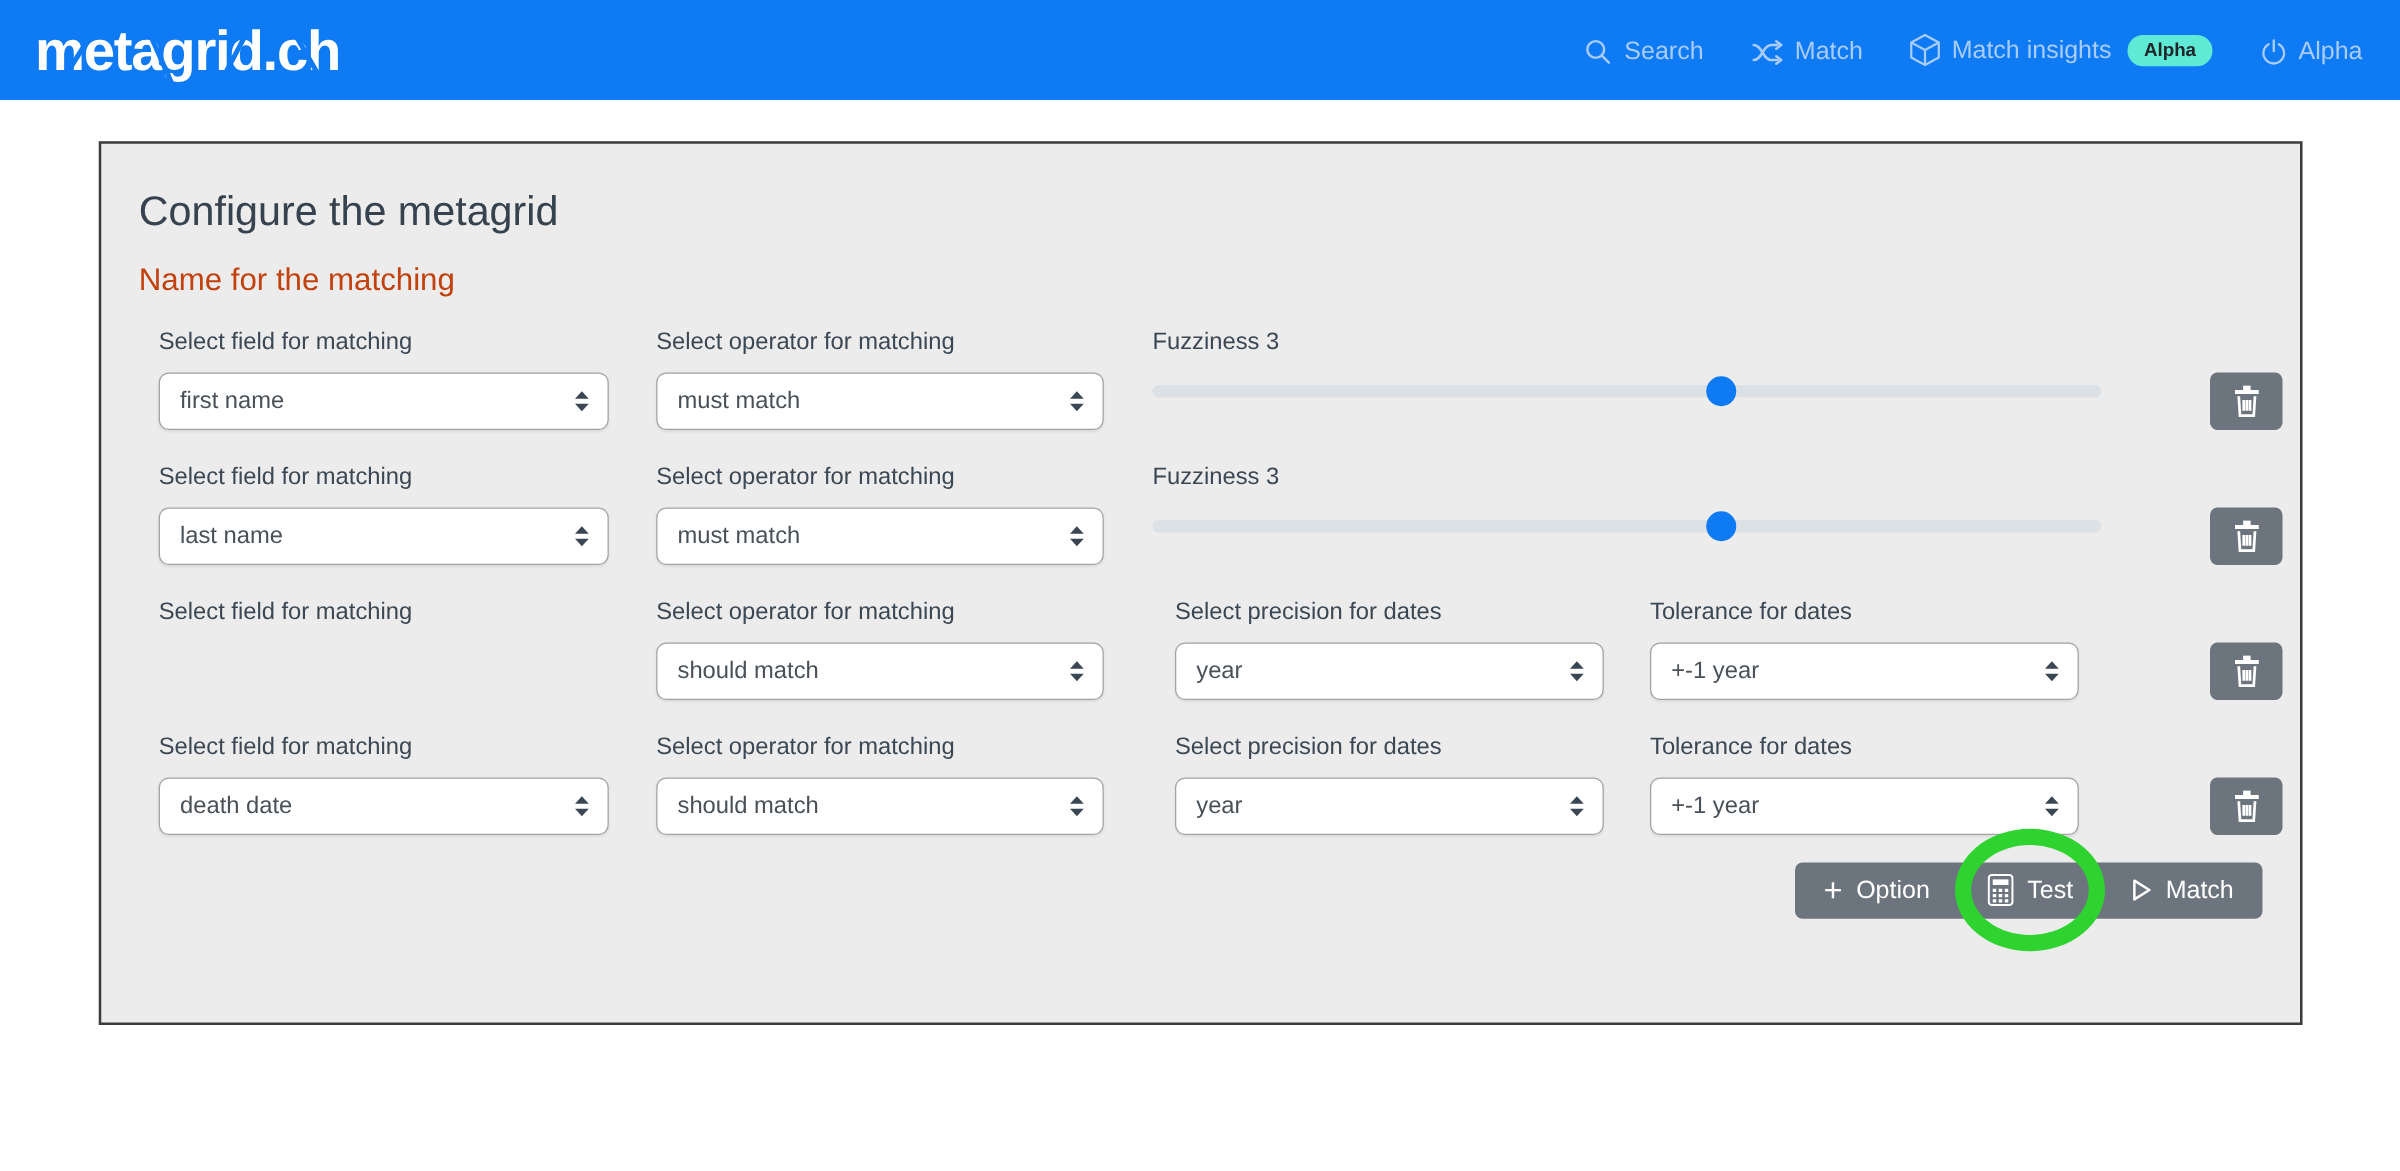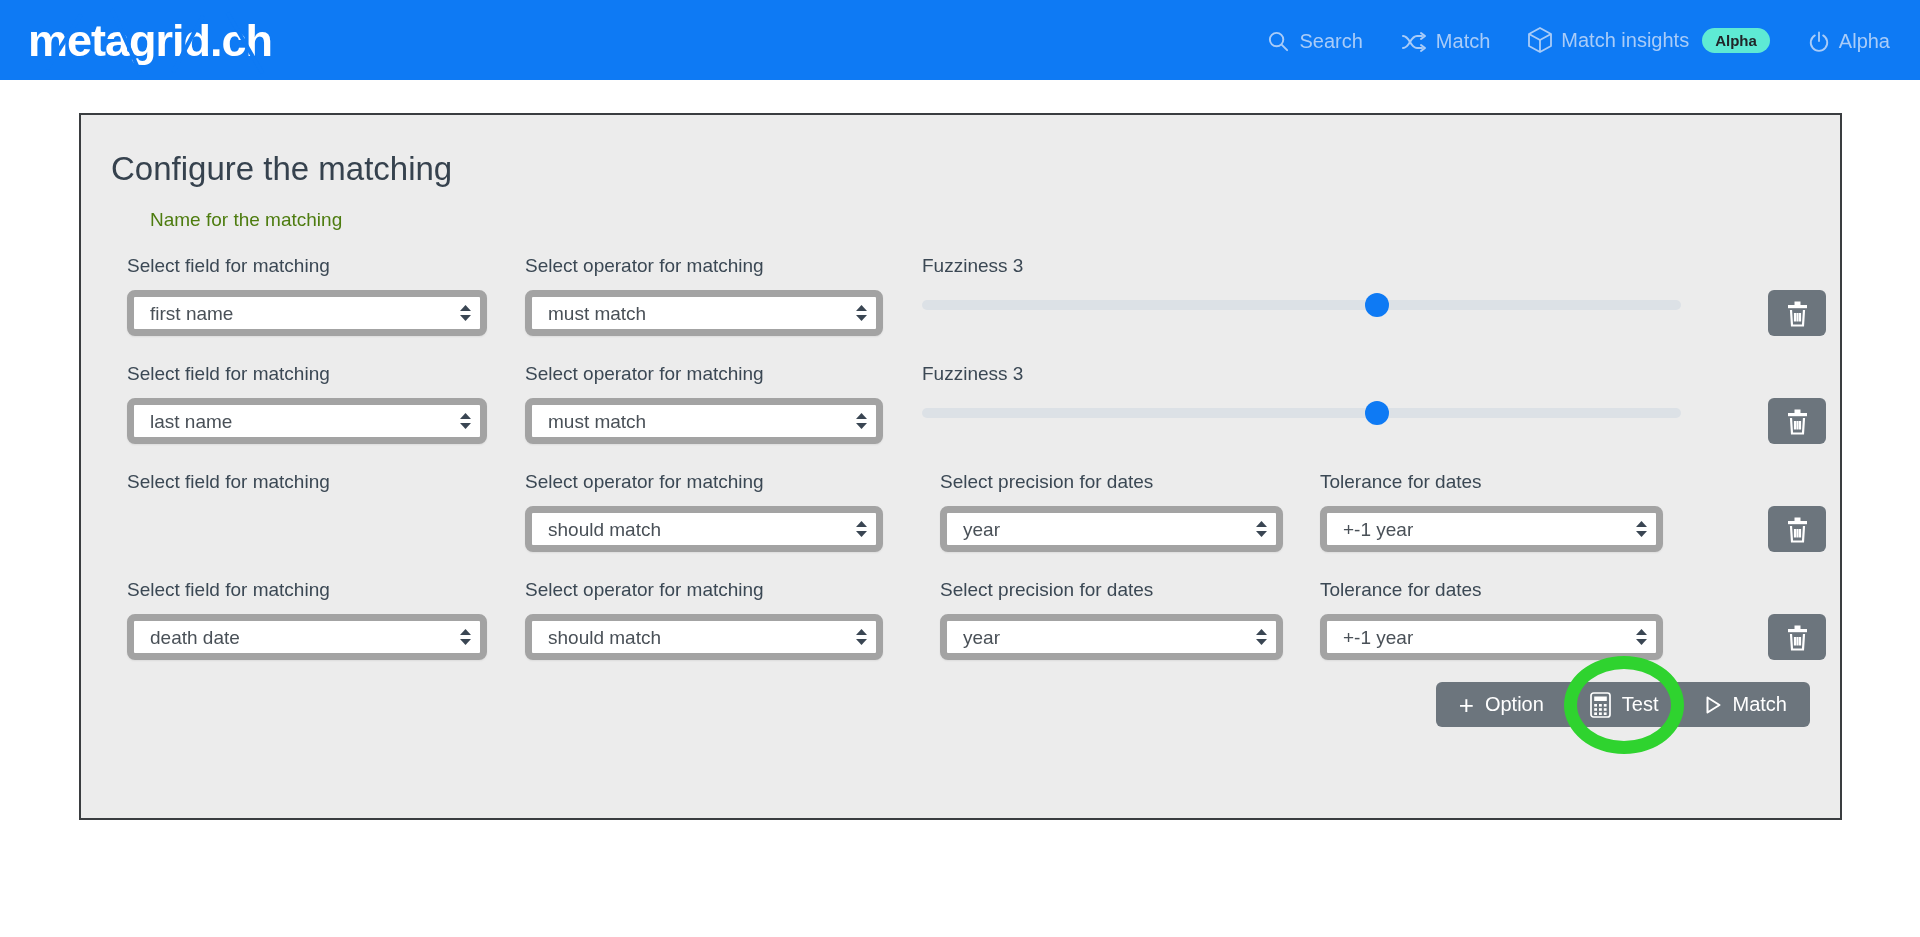--- a/index.html
+++ b/index.html
@@ -16,32 +16,32 @@
   .slash.s3 { height:64px; left:158px; top:-6px; transform:rotate(28deg); }
   .slash.s4 { height:70px; left:215px; top:-10px; transform:rotate(-30deg); }
   .navlinks { margin-left:auto; display:flex; align-items:flex-end; gap:38px; }
   .navitem { display:flex; align-items:center; gap:9px; color:#a9ccf8; font-size:20px; cursor:pointer; }
   .navitem svg { display:block; }
   .badge-alpha { background:#5eead4; color:#212529; font-size:15px; font-weight:bold; padding:5px 13px; border-radius:14px; margin-left:4px; line-height:1; }
 
   
   .panel { margin:33px 0 0 79px; width:1763px; height:707px; background:#ececec; border:2px solid #3a3d40; padding:0 30px; position:relative; }
   .panel h2 { margin:34px 0 0 0; font-size:33px; font-weight:500; color:#36424e; line-height:1.2; }
-  .name-label { display:block; margin-top:20px; font-size:19px; color:#4d7c0f; line-height:1.2;margin-left:39px; }
+  .name-label { display:block; margin-top:20px; font-size:25px; color:#c2410c; line-height:1.2; }
   .name-wrap { position:relative; margin-top:13px; }
   .name-wrap input { width:100%; height:44px; border:1px solid #28a745; border-radius:6px; background:#fff; padding:0 52px 0 16px; font-size:19px; color:#495057; font-family:"Liberation Sans", sans-serif; outline:none; }
   .name-check { position:absolute; right:16px; top:50%; transform:translateY(-50%); line-height:0; }
 
   
   .rows { position:relative; margin-top:16px; }
   .crow { position:relative; height:108px;margin-left:16px; }
   .col { position:absolute; top:0; }
   .clabel { position:absolute; top:8px; left:0; font-size:19px; color:#3b4854; white-space:nowrap; }
   .selwrap { position:absolute; top:43px; left:0; right:0; height:46px; }
-  .selwrap select { appearance:none; -webkit-appearance:none; width:100%; height:46px; border:7px solid #a3a3a3; border-radius:8px; background:#fff; padding:0 44px 0 16px; font-size:19px; color:#495057; font-family:"Liberation Sans", sans-serif; box-shadow:0 1px 2px rgba(0,0,0,0.07); }
+  .selwrap select { appearance:none; -webkit-appearance:none; width:100%; height:46px; border:1px solid #a3a3a3; border-radius:8px; background:#fff; padding:0 44px 0 16px; font-size:19px; color:#495057; font-family:"Liberation Sans", sans-serif; box-shadow:0 1px 2px rgba(0,0,0,0.07); }
   .selarrow { position:absolute; right:15px; top:50%; transform:translateY(-50%); pointer-events:none; line-height:0; }
 
   .sliderbox { position:absolute; left:795px; width:759px; top:0; height:108px; }
   .track { position:absolute; top:53px; left:0; width:100%; height:10px; background:#dce1e6; border-radius:5px; cursor:pointer; }
   .thumb { position:absolute; top:-7px; width:24px; height:24px; border-radius:50%; background:#0e7af4; cursor:grab; }
 
   .trash-btn { position:absolute; left:1641px; top:43px; width:58px; height:46px; background:#6c757d; border:none; border-radius:6px; display:flex; align-items:center; justify-content:center; cursor:pointer; }
 
   
   .actions { display:flex; justify-content:flex-end; margin-top:3px; }
@@ -100,21 +100,21 @@
             <line x1="12" y1="1.5" x2="12" y2="11"></line>
           </svg>
         </span>
       <span>Alpha</span>
     </a>
   </nav>
 </header>
 
 <main>
   <section class="panel">
-    <h2>Configure the matching</h2>
+    <h2>Configure the metagrid</h2>
     <label class="name-label">Name for the matching</label>
 
     <div class="rows" id="rows">
         <div class="crow">
           <div class="col" style="left:0px;width:360px;height:108px">
             <div class="clabel">Select field for matching</div>
             <div class="selwrap"><select><option>first name</option></select><span class="selarrow"><svg width="13" height="18" viewBox="0 0 13 18" fill="#3a4653">
                   <path d="M6.5 1 L12 7 H1 Z"></path>
                   <path d="M6.5 17 L1 11 H12 Z"></path>
                 </svg></span></div>

